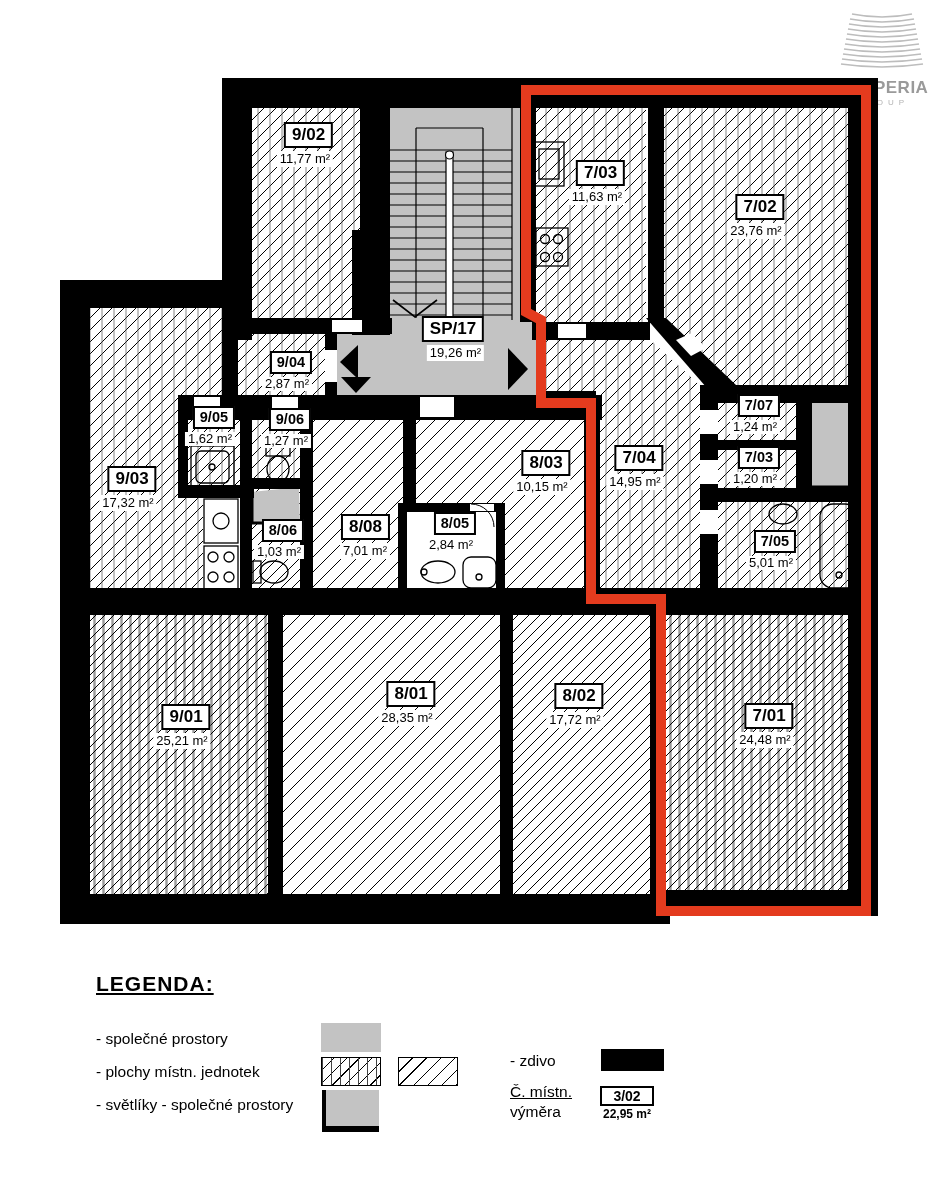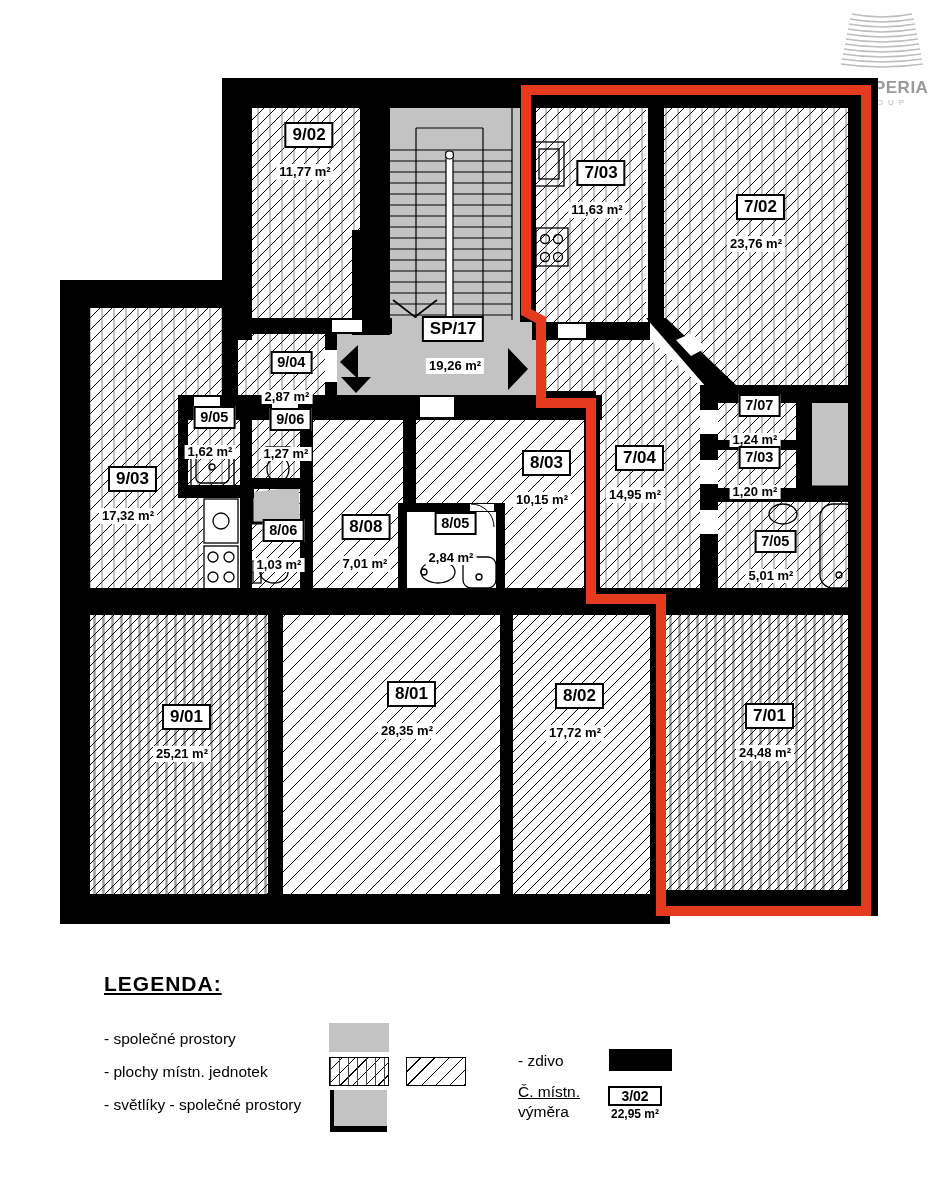--- a/index.html
+++ b/index.html
@@ -8,25 +8,25 @@
     font-family:"Liberation Sans",sans-serif;color:#000;overflow:hidden;
   }
   #plan-svg{position:absolute;left:0;top:0;z-index:1;}
   .logo{position:absolute;left:832px;top:10px;width:100px;height:110px;z-index:0;text-align:center;}
   .logo-brand{position:absolute;left:0;top:68px;width:100px;font-weight:bold;font-size:17px;
     letter-spacing:.5px;color:#9a9a9a;}
   .logo-sub{position:absolute;left:0;top:88px;width:100px;font-size:8px;letter-spacing:5px;color:#b4b4b4;}
   .room-label{position:absolute;transform:translateX(-50%);text-align:right;z-index:3;line-height:0;}
   .rnum{display:inline-block;background:#fff;border:2px solid #000;padding:0 6px;
     font-weight:bold;font-size:17px;line-height:22px;white-space:nowrap;}
-  .rarea{display:inline-block;background:#fff;padding:0 3px;margin-top:16px;
-    font-weight:bold;font-size:13px;line-height:16px;white-space:nowrap;}
+  .rarea{display:inline-block;background:#fff;padding:0 3px;margin-top:3px;
+    font-weight:normal;font-size:13px;line-height:16px;white-space:nowrap;}
   .sm .rnum{font-size:14.5px;line-height:19px;padding:0 5px;}
   .sm .rarea{font-size:13px;line-height:14px;}
-  .legend{position:absolute;left:12px;top:950px;width:748px;height:250px;z-index:2;}
+  .legend{position:absolute;left:4px;top:950px;width:748px;height:250px;z-index:2;}
   .legend-title{position:absolute;left:92px;top:22px;font-size:21px;font-weight:bold;
     text-decoration:underline;letter-spacing:1px;}
   .litem{position:absolute;font-size:15.5px;white-space:nowrap;}
   .sw{position:absolute;}
   .sw-gray{background:#c3c3c3;}
   .sw-h1{border:1px solid #000;background:
       repeating-linear-gradient(90deg,#444 0 1px,rgba(0,0,0,0) 1px 9px),
       repeating-linear-gradient(135deg,rgba(0,0,0,0) 0 8px,#000 8px 9px),#fff;}
   .sw-h2{border:1px solid #000;background:
       repeating-linear-gradient(135deg,rgba(0,0,0,0) 0 9px,#000 9px 10px),#fff;}

